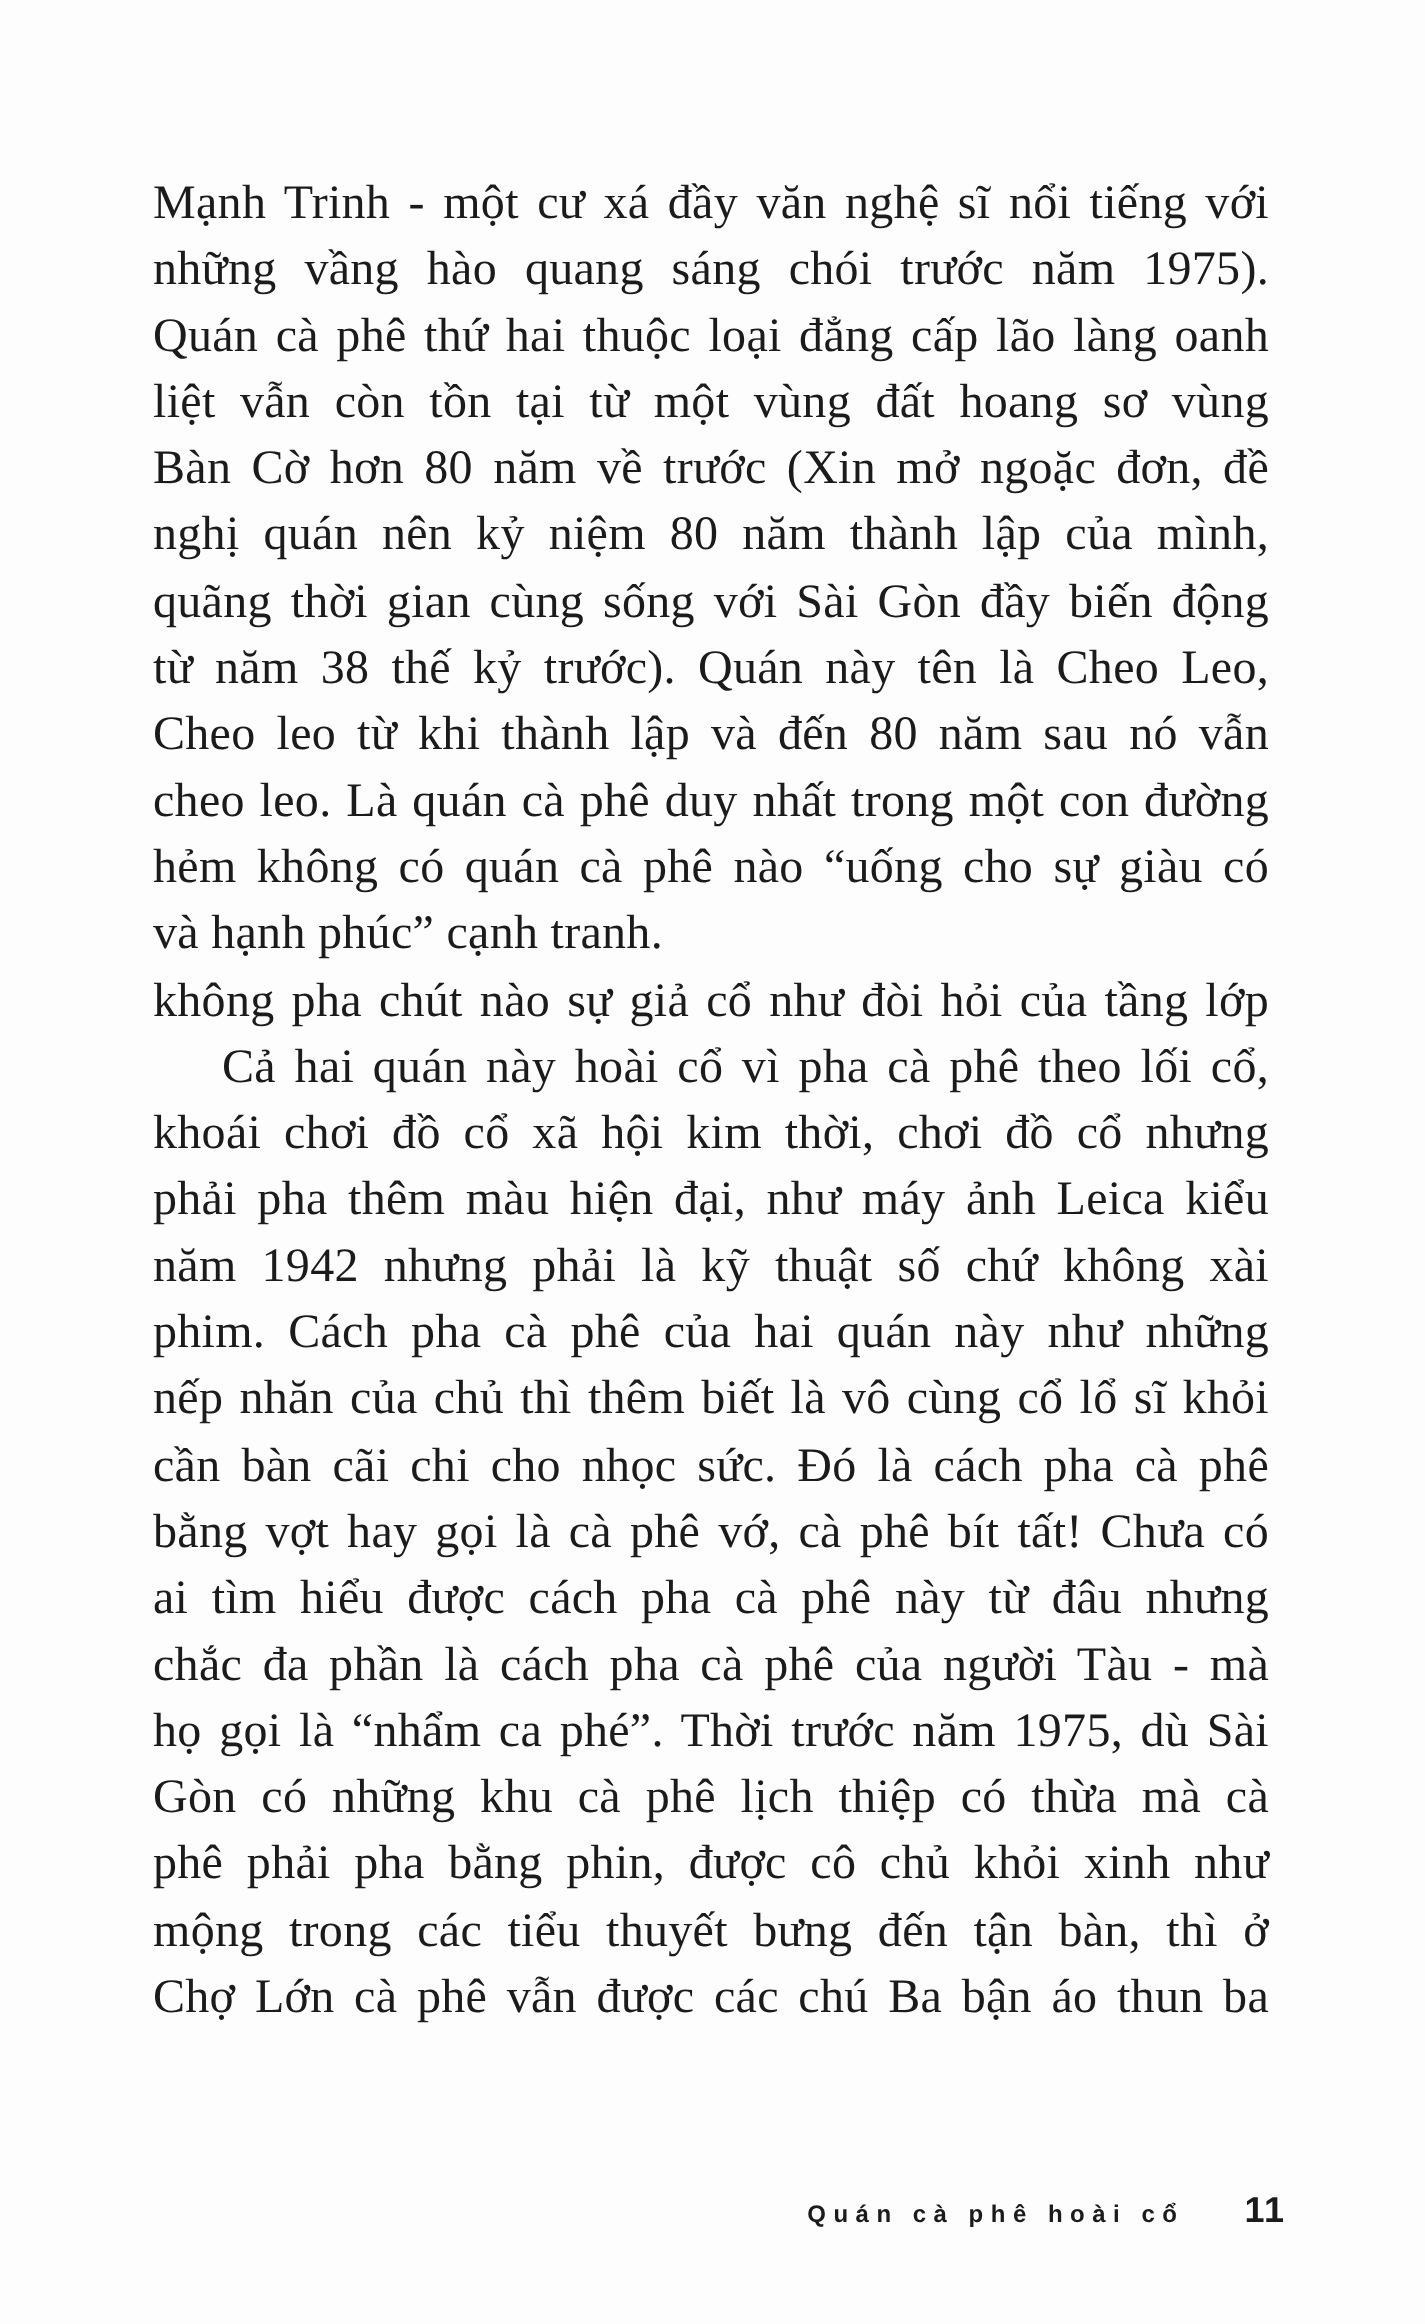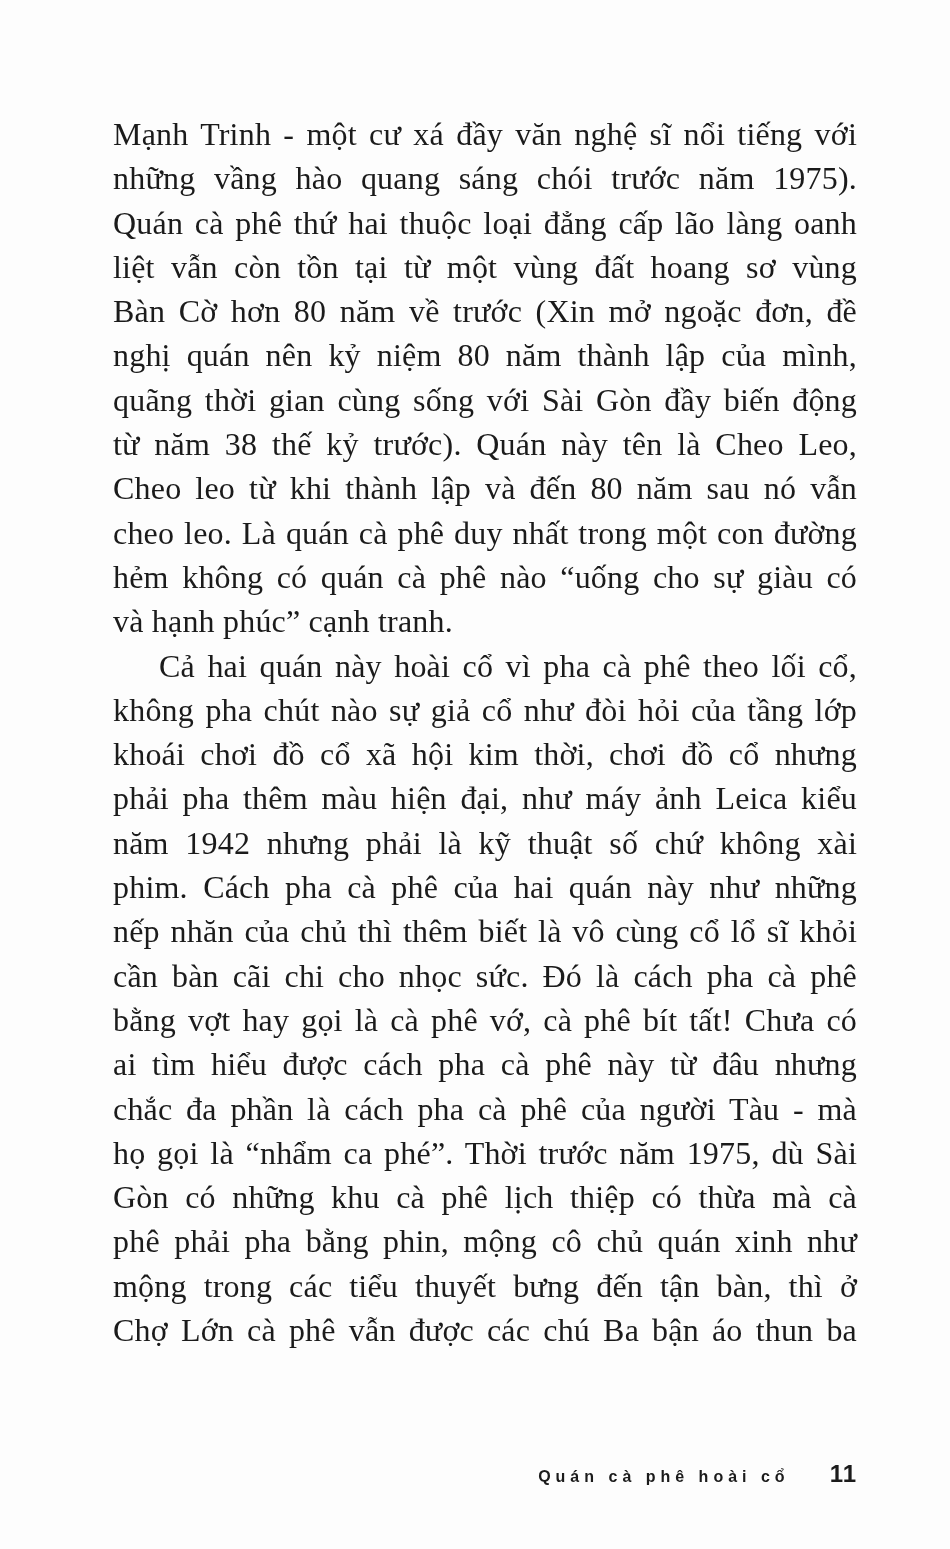--- a/index.html
+++ b/index.html
@@ -15,21 +15,21 @@
   .page {
     position: relative;
     width: 950px;
     height: 1549px;
     background: var(--paper, #fdfdfd);
     color: var(--ink, #1b1b1b);
     font-family: "Liberation Serif", "DejaVu Serif", serif;
   }
   .text-block {
     position: absolute;
-    left: 113px;
+    left: 102px;
     top: 112px;
     width: 744px;
   }
   .para {
     margin: 0;
     font-size: 32px;
     line-height: 44.3px;
     letter-spacing: 0.2px;
   }
   .line {
@@ -79,34 +79,34 @@
         <span class="line">Bàn Cờ hơn 80 năm về trước (Xin mở ngoặc đơn, đề</span>
         <span class="line">nghị quán nên kỷ niệm 80 năm thành lập của mình,</span>
         <span class="line">quãng thời gian cùng sống với Sài Gòn đầy biến động</span>
         <span class="line">từ năm 38 thế kỷ trước). Quán này tên là Cheo Leo,</span>
         <span class="line">Cheo leo từ khi thành lập và đến 80 năm sau nó vẫn</span>
         <span class="line">cheo leo. Là quán cà phê duy nhất trong một con đường</span>
         <span class="line">hẻm không có quán cà phê nào “uống cho sự giàu có</span>
         <span class="line endline">và hạnh phúc” cạnh tranh.</span>
       </p>
       <p class="para">
+        <span class="line">không pha chút nào sự giả cổ như đòi hỏi của tầng lớp</span>
         <span class="line indent">Cả hai quán này hoài cổ vì pha cà phê theo lối cổ,</span>
-        <span class="line">không pha chút nào sự giả cổ như đòi hỏi của tầng lớp</span>
         <span class="line">khoái chơi đồ cổ xã hội kim thời, chơi đồ cổ nhưng</span>
         <span class="line">phải pha thêm màu hiện đại, như máy ảnh Leica kiểu</span>
         <span class="line">năm 1942 nhưng phải là kỹ thuật số chứ không xài</span>
         <span class="line">phim. Cách pha cà phê của hai quán này như những</span>
         <span class="line">nếp nhăn của chủ thì thêm biết là vô cùng cổ lổ sĩ khỏi</span>
         <span class="line">cần bàn cãi chi cho nhọc sức. Đó là cách pha cà phê</span>
         <span class="line">bằng vợt hay gọi là cà phê vớ, cà phê bít tất! Chưa có</span>
         <span class="line">ai tìm hiểu được cách pha cà phê này từ đâu nhưng</span>
         <span class="line">chắc đa phần là cách pha cà phê của người Tàu - mà</span>
         <span class="line">họ gọi là “nhẩm ca phé”. Thời trước năm 1975, dù Sài</span>
         <span class="line">Gòn có những khu cà phê lịch thiệp có thừa mà cà</span>
-        <span class="line">phê phải pha bằng phin, mộng cô chủ quán xinh như</span>
+        <span class="line">phê phải pha bằng phin, được cô chủ khỏi xinh như</span>
         <span class="line">mộng trong các tiểu thuyết bưng đến tận bàn, thì ở</span>
         <span class="line">Chợ Lớn cà phê vẫn được các chú Ba bận áo thun ba</span>
       </p>
     </main>
 
   <footer class="page-footer">
     <span class="running-title">Quán cà phê hoài cổ</span><span class="page-number">11</span>
   </footer>
 
 </div>

